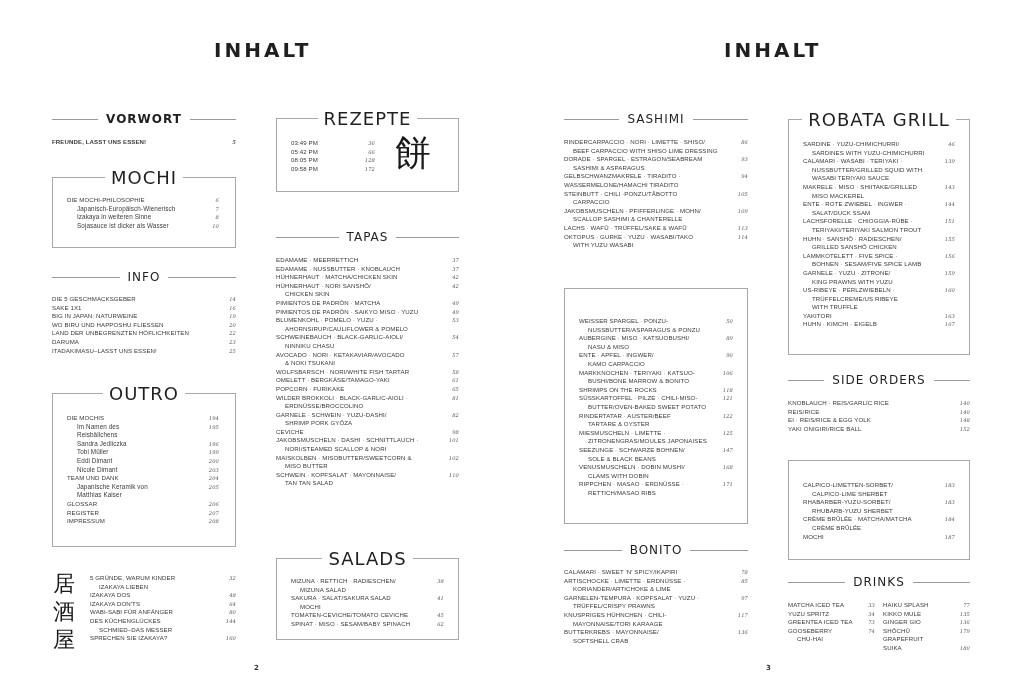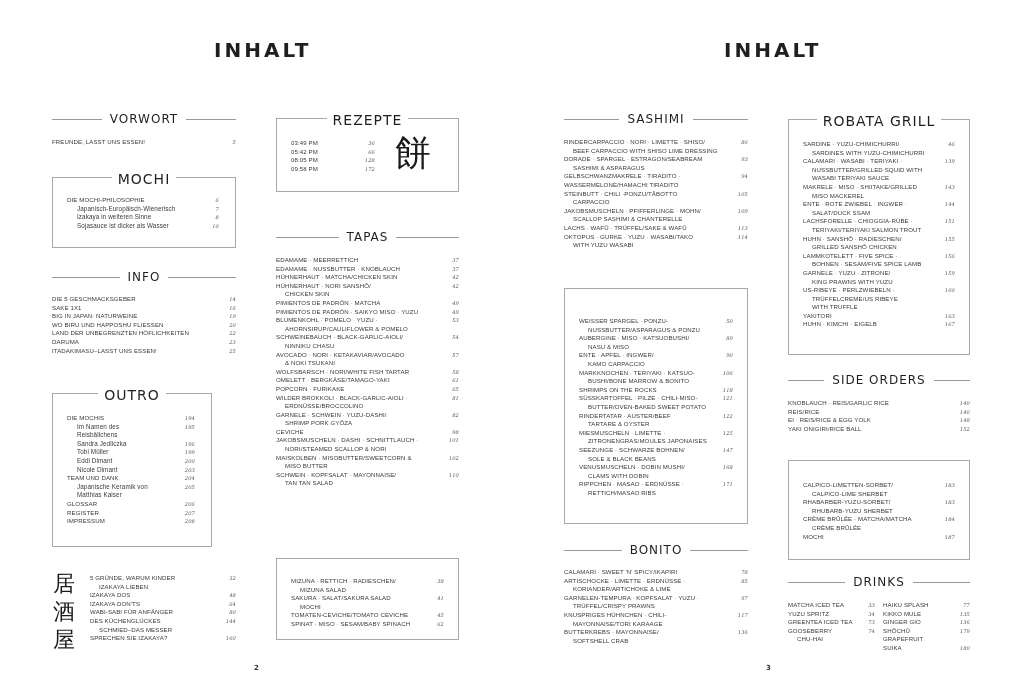--- a/index.html
+++ b/index.html
@@ -33,21 +33,21 @@
     font-family: "DejaVu Sans", sans-serif; font-size: 12px; letter-spacing: 1px;
     color: #1f1f1f; white-space: nowrap; line-height: 14px; text-align: center;
   }
 
   .boxed { border: 1px solid #a8a8a8; position: absolute; }
   .boxed .box-head {
     position: absolute; top: -8px; left: 0; right: 0; text-align: center;
   }
   .boxed .box-head span {
     background: #fff; padding: 0 6px;
-    font-family: "DejaVu Sans", sans-serif; font-size: 14px; letter-spacing: 1px;
+    font-family: "DejaVu Sans", sans-serif; font-size: 18px; letter-spacing: 1px;
     color: #1f1f1f; line-height: 14px; display: inline-block;
   }
 
   .entries { list-style: none; }
   .entry {
     display: flex; justify-content: space-between; align-items: flex-start;
     font-size: 6.1px; line-height: 8.6px; color: #3a3a3a; letter-spacing: 0.1px;
   }
   .entry .label { flex: 1; padding-right: 6px; }
   .entry .label .l2 { display: block; padding-left: 9px; }
@@ -63,21 +63,21 @@
   .drinks-grid .entries { flex: 1; }
 </style>
 </head>
 <body>
 
 <div class="spread">
 
   <div class="page left">
     <div class="page-title">INHALT</div>
 
-    <div class="col" style="left:52px; top:112px; width:184px;">
+    <div class="col" style="left:52px; top:112px; width:184px;font-weight:bold;">
 
       <div>
         <div class="sec-head">
           <div class="rule"></div>
           <div class="title">VORWORT</div>
           <div class="rule"></div>
         </div>
         <ul class="entries" style="margin-top:12px;">
           <li class="entry">
             <span class="label">FREUNDE, LASST UNS ESSEN!</span>
@@ -140,21 +140,21 @@
             <span class="label">DARUMA</span>
             <span class="pg">23</span>
           </li>
         <li class="entry">
             <span class="label">ITADAKIMASU–LASST UNS ESSEN!</span>
             <span class="pg">25</span>
           </li>
       </ul>
     </div>
 
-    <div class="boxed" style="left:52px; top:393px; width:160px; height:154px;">
+    <div class="boxed" style="left:52px; top:393px; width:184px; height:154px;">
       <div class="box-head"><span>OUTRO</span></div>
       <ul class="entries" style="position:absolute; left:14px; right:16px; top:20px;">
         <li class="entry">
             <span class="label"><span>DIE MOCHIS</span></span>
             <span class="pg">194</span>
           </li>
         <li class="entry sub">
             <span class="label"><span>Im Namen des</span><span class="l2" style="padding-left:0">Reisbällchens</span></span>
             <span class="pg">195</span>
           </li>
@@ -330,20 +330,21 @@
             <span class="pg">102</span>
           </li>
           <li class="entry">
             <span class="label"><span>SCHWEIN · KOPFSALAT · MAYONNAISE/</span><span class="l2">TAN TAN SALAD</span></span>
             <span class="pg">110</span>
           </li>
         </ul>
     </div>
 
     <div class="boxed" style="left:276px; top:558px; width:183px; height:82px;">
+      <div class="box-head"><span>SALADS</span></div>
       <ul class="entries" id="salads-list" style="position:absolute; left:14px; right:14px; top:18px;">
           <li class="entry">
             <span class="label"><span>MIZUNA · RETTICH · RADIESCHEN/</span><span class="l2">MIZUNA SALAD</span></span>
             <span class="pg">38</span>
           </li>
           <li class="entry">
             <span class="label"><span>SAKURA · SALAT/SAKURA SALAD</span><span class="l2">MOCHI</span></span>
             <span class="pg">41</span>
           </li>
           <li class="entry">

